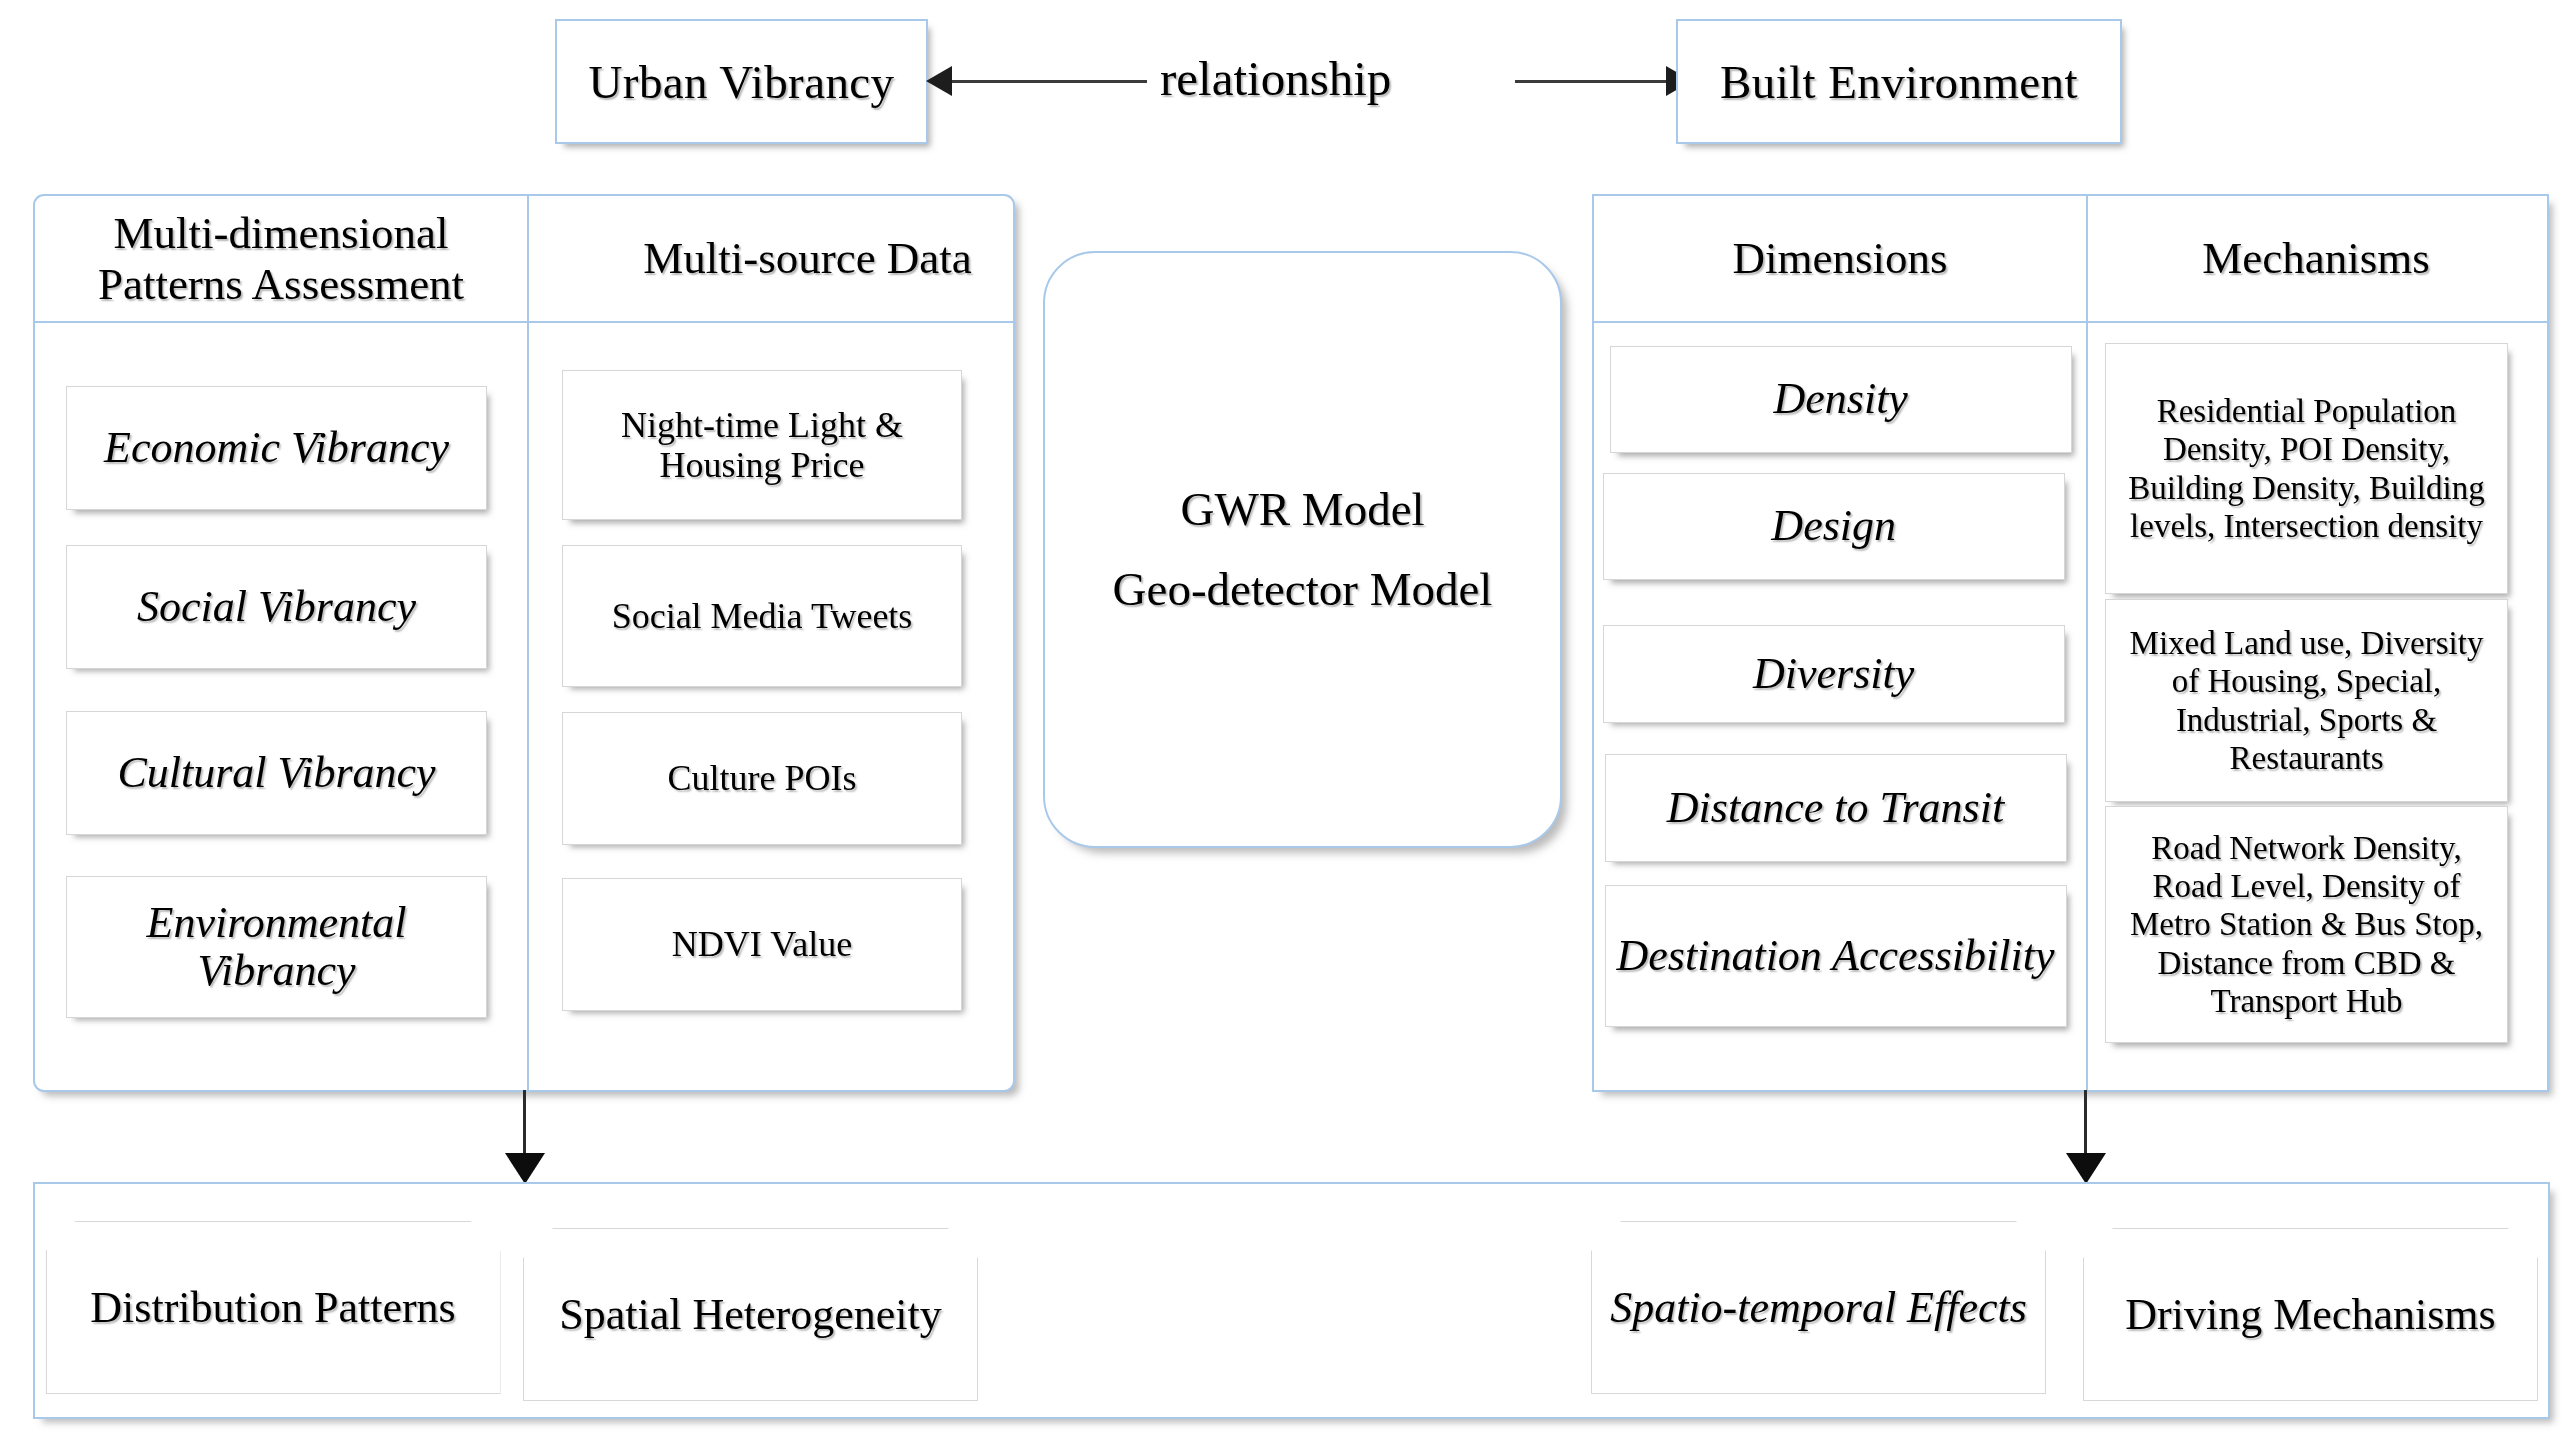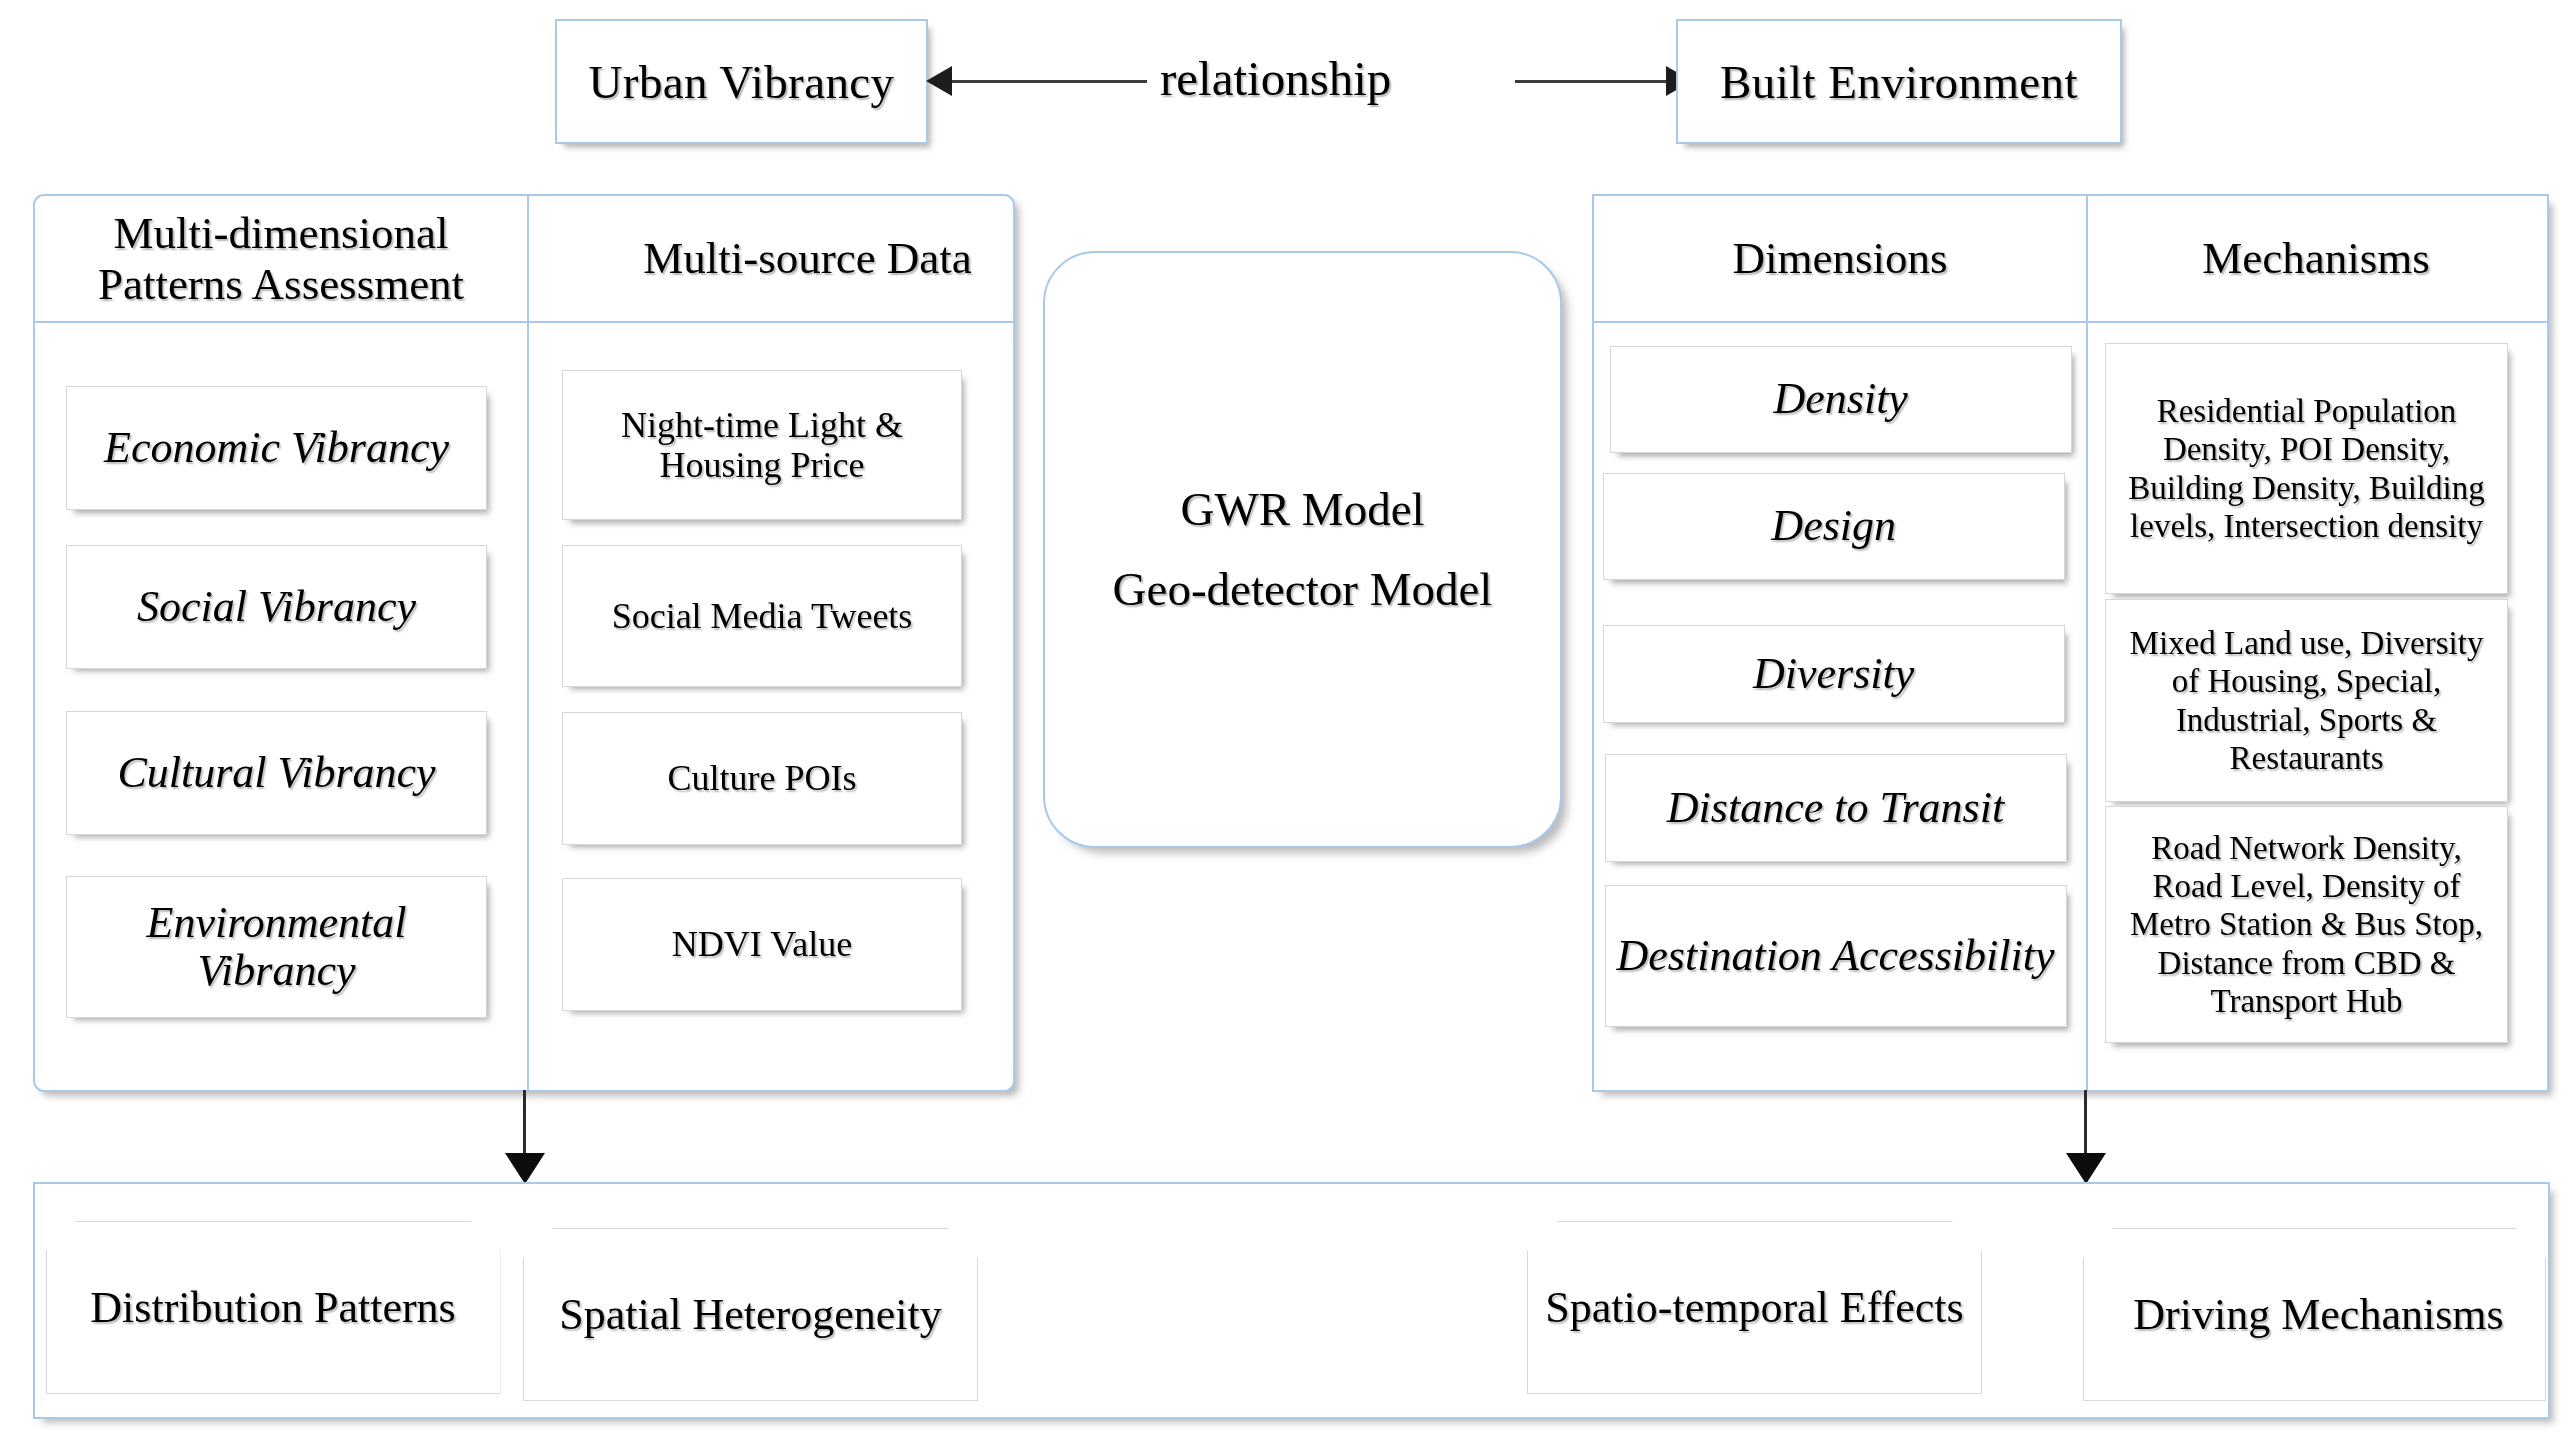--- a/index.html
+++ b/index.html
@@ -282,22 +282,22 @@
   <div class="vline" style="left:2084px; top:1090px; height:85px;"></div>
   <div class="arrow-down" style="left:2066px; top:1153px;"></div>
 
   <div class="abs panel" style="left:33px; top:1182px; width:2517px; height:237px;">
     <div class="banner" style="left:10.5px; top:37px; width:453px; height:171px;">
       <span>Distribution Patterns</span>
     </div>
     <div class="banner" style="left:488px; top:44px; width:453px; height:171px;">
       <span>Spatial Heterogeneity</span>
     </div>
-    <div class="banner" style="left:1492px; top:37px; width:453px; height:171px;">
+    <div class="banner" style="left:1556px; top:37px; width:453px; height:171px;font-style:italic;">
       <span>Spatio-temporal Effects</span>
     </div>
-    <div class="banner" style="left:2048px; top:44px; width:453px; height:171px;padding-left:8px;">
+    <div class="banner" style="left:2048px; top:44px; width:453px; height:171px;">
       <span>Driving Mechanisms</span>
     </div>
   </div>
 
 </div>
 
 
 </body></html>

